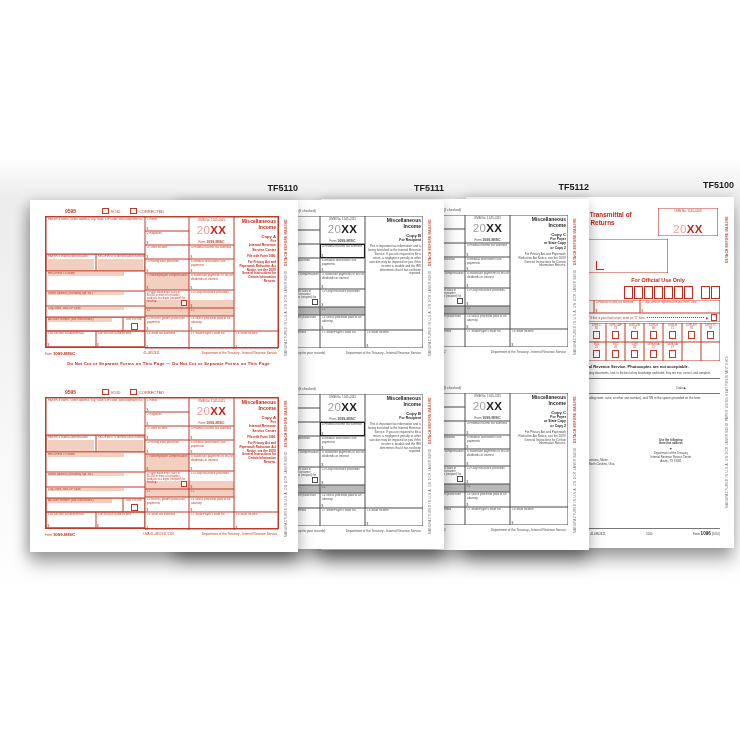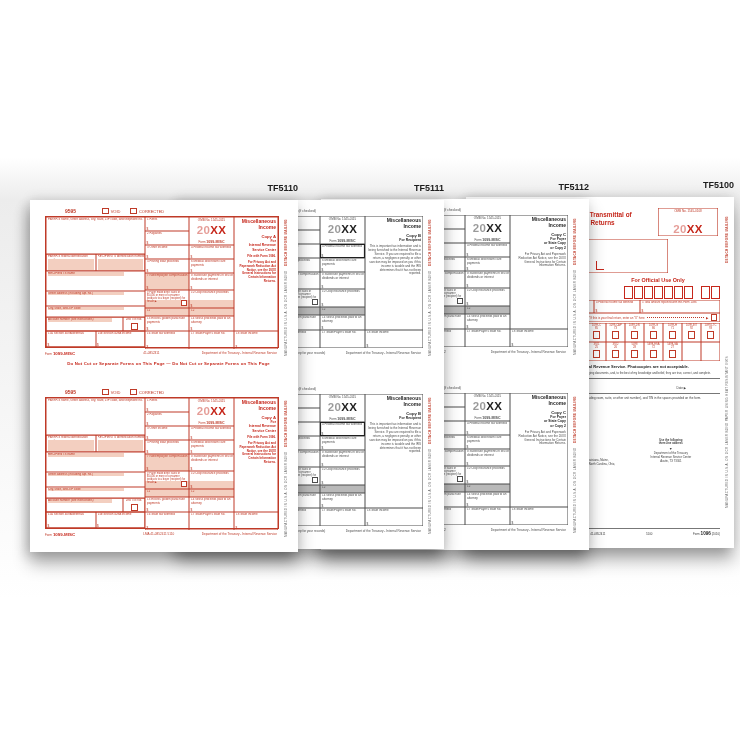--- a/index.html
+++ b/index.html
@@ -67,21 +67,21 @@
   .ink-black .r7x .cell{background:var(--fill);}
   .ink-red .b7cell{background:var(--fill);}
   .ink-red .rr6 .cell{background:linear-gradient(180deg,transparent 55%,var(--fill) 55%);}
   .s2 .b4cell{box-shadow:inset 0 0 0 1.1px var(--ink2);}
   .b9 .lbl{font-size:2.6px;}
   .b9 .chk{position:absolute;right:2px;bottom:2px;width:4px;height:4px;}
   .omb{display:flex;flex-direction:column;align-items:center;justify-content:space-between;
     box-shadow:inset 0 0 0 .5px var(--ink);padding:1px;overflow:hidden;}
   .omb-no{font-size:3px;color:var(--ink);}
   .yr{font-size:11.5px;font-weight:bold;color:var(--ink2);line-height:1;letter-spacing:.4px;}
-  .y20{opacity:.45;font-weight:bold;}
+  .y20{opacity:.45;font-weight:normal;}
   .fno{font-size:3px;color:var(--ink);}
   .fno b{font-size:3.6px;}
   .rcol{flex:1;box-shadow:inset 0 0 0 .5px var(--ink);padding:2px 2px 0 2px;overflow:hidden;box-sizing:border-box;}
   .rtitle{font-weight:bold;font-size:5px;line-height:1.1;text-align:right;color:var(--ink2);white-space:pre-line;margin-bottom:4px;}
   .rcopy{font-weight:bold;font-size:4.2px;text-align:right;color:var(--ink2);}
   .rdest{font-weight:bold;font-size:3.4px;line-height:1.25;text-align:right;color:var(--ink2);white-space:pre-line;}
   .rfile{font-weight:bold;font-size:3px;text-align:right;color:var(--ink2);margin-top:2px;}
   .rnotice{font-size:3px;line-height:1.3;text-align:right;color:var(--ink);margin-top:3px;}
   .ink-red .rnotice{font-weight:bold;color:var(--ink2);}
   .staterow{display:flex;height:18px;}

